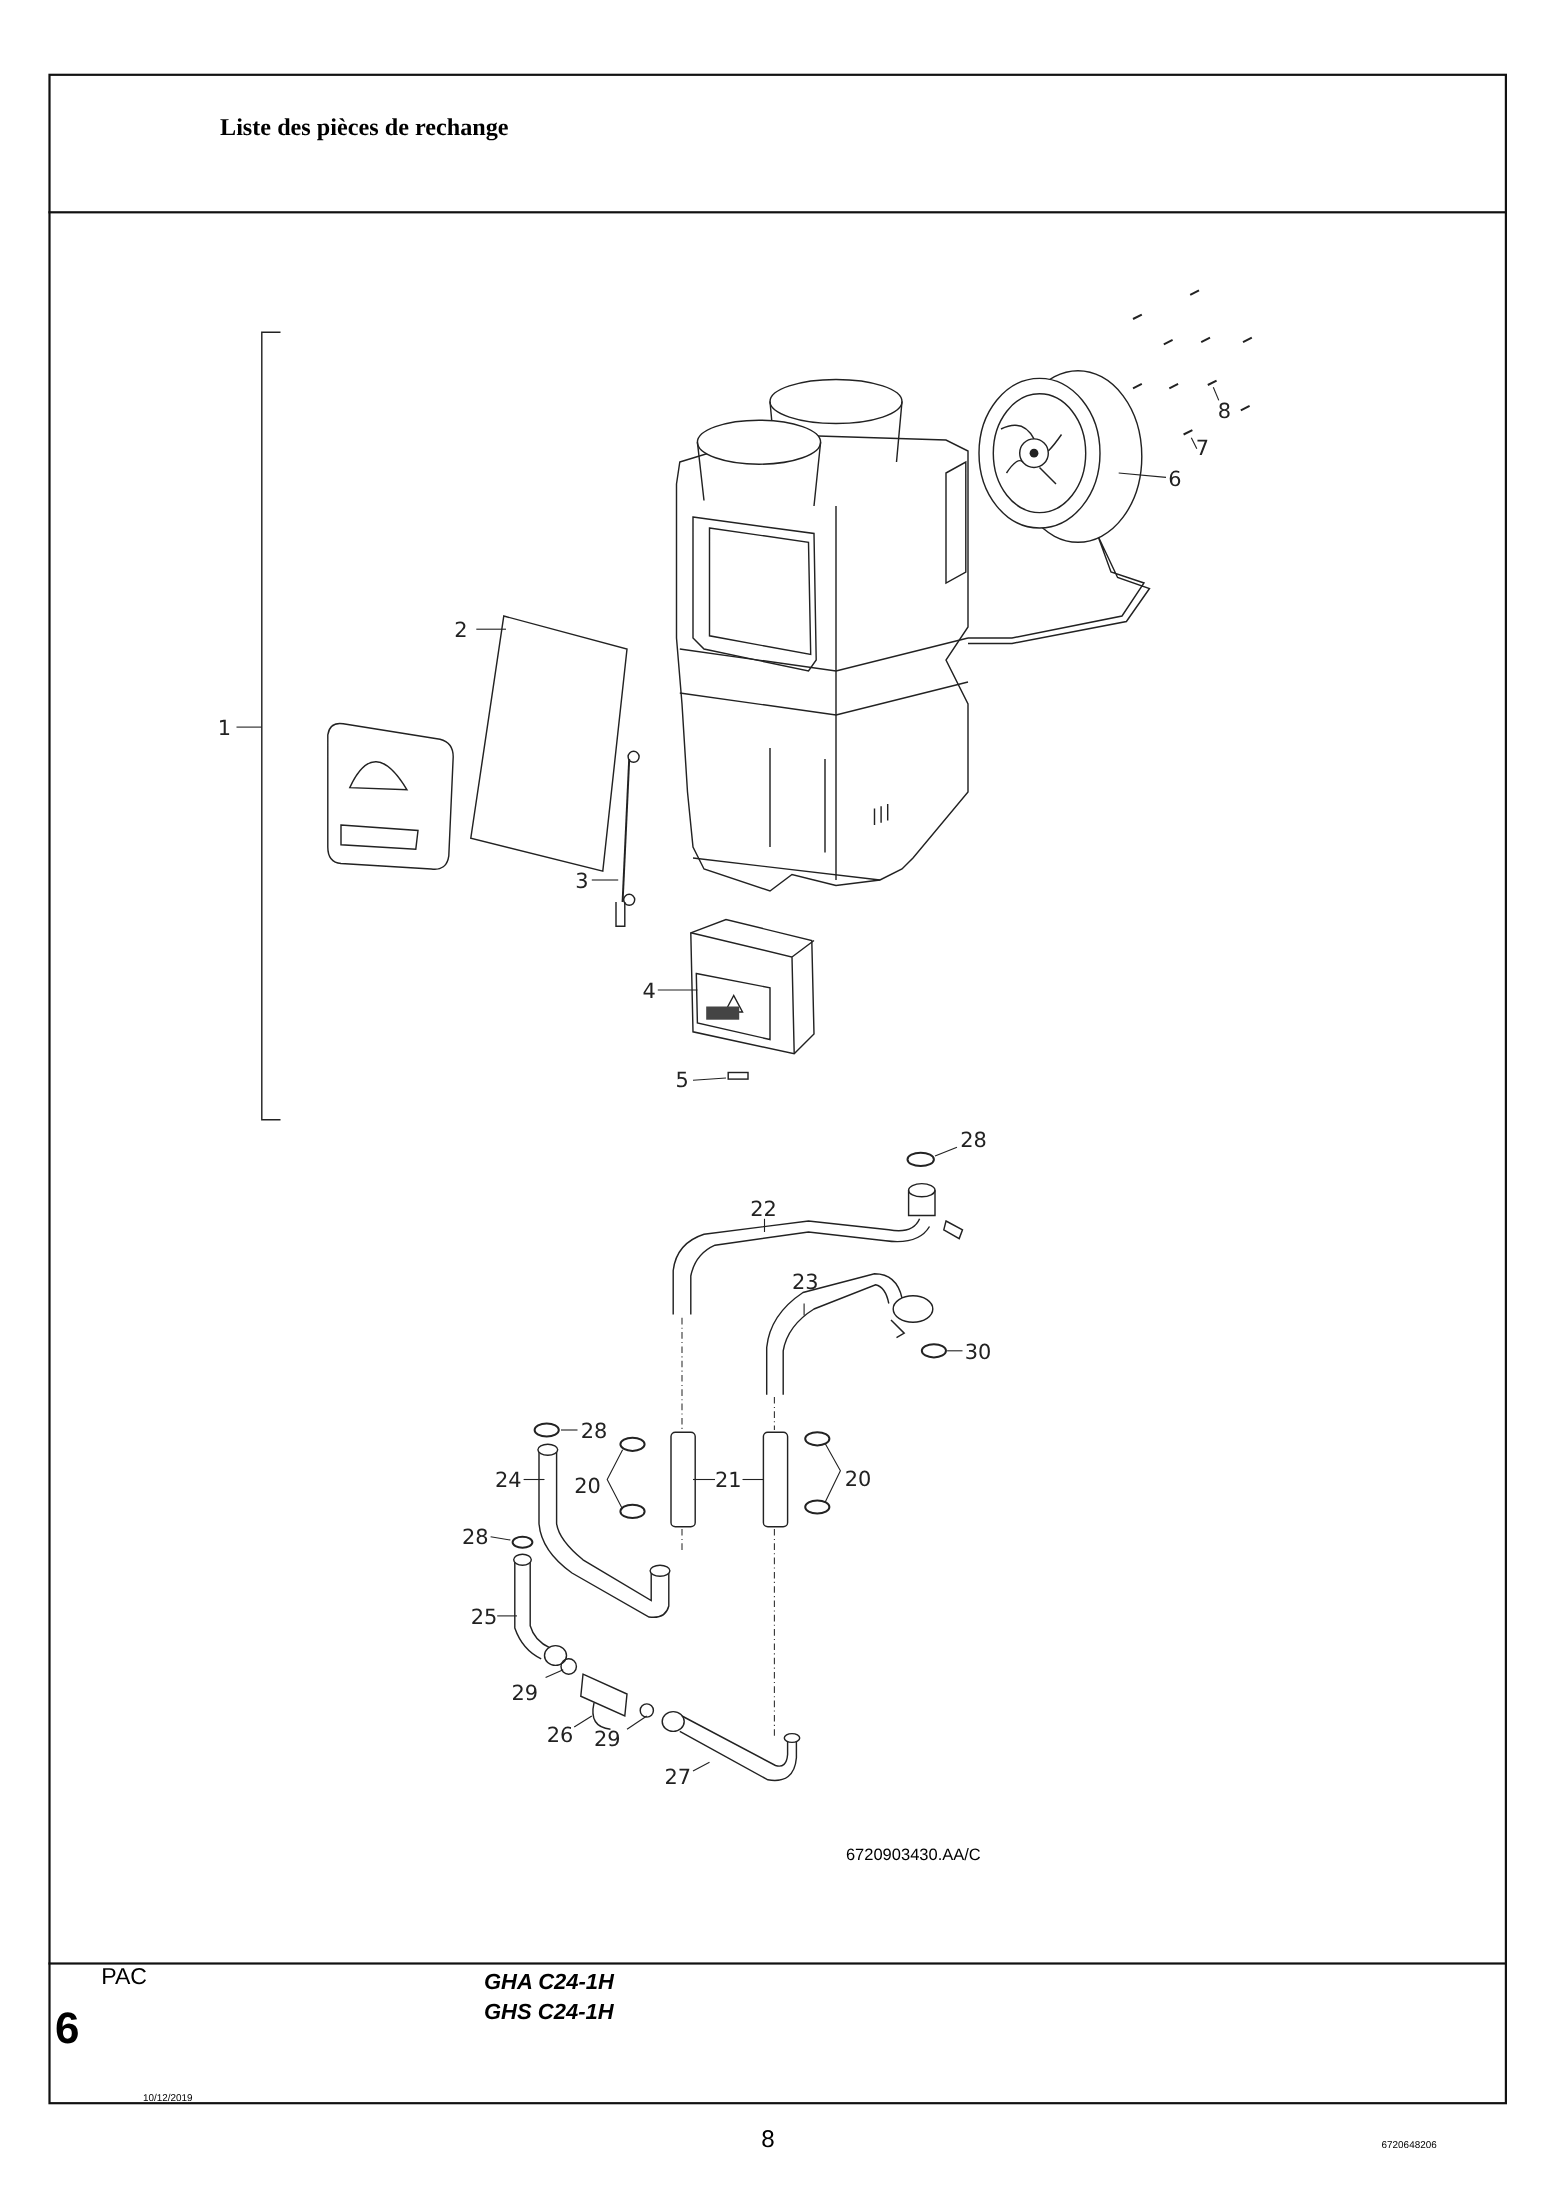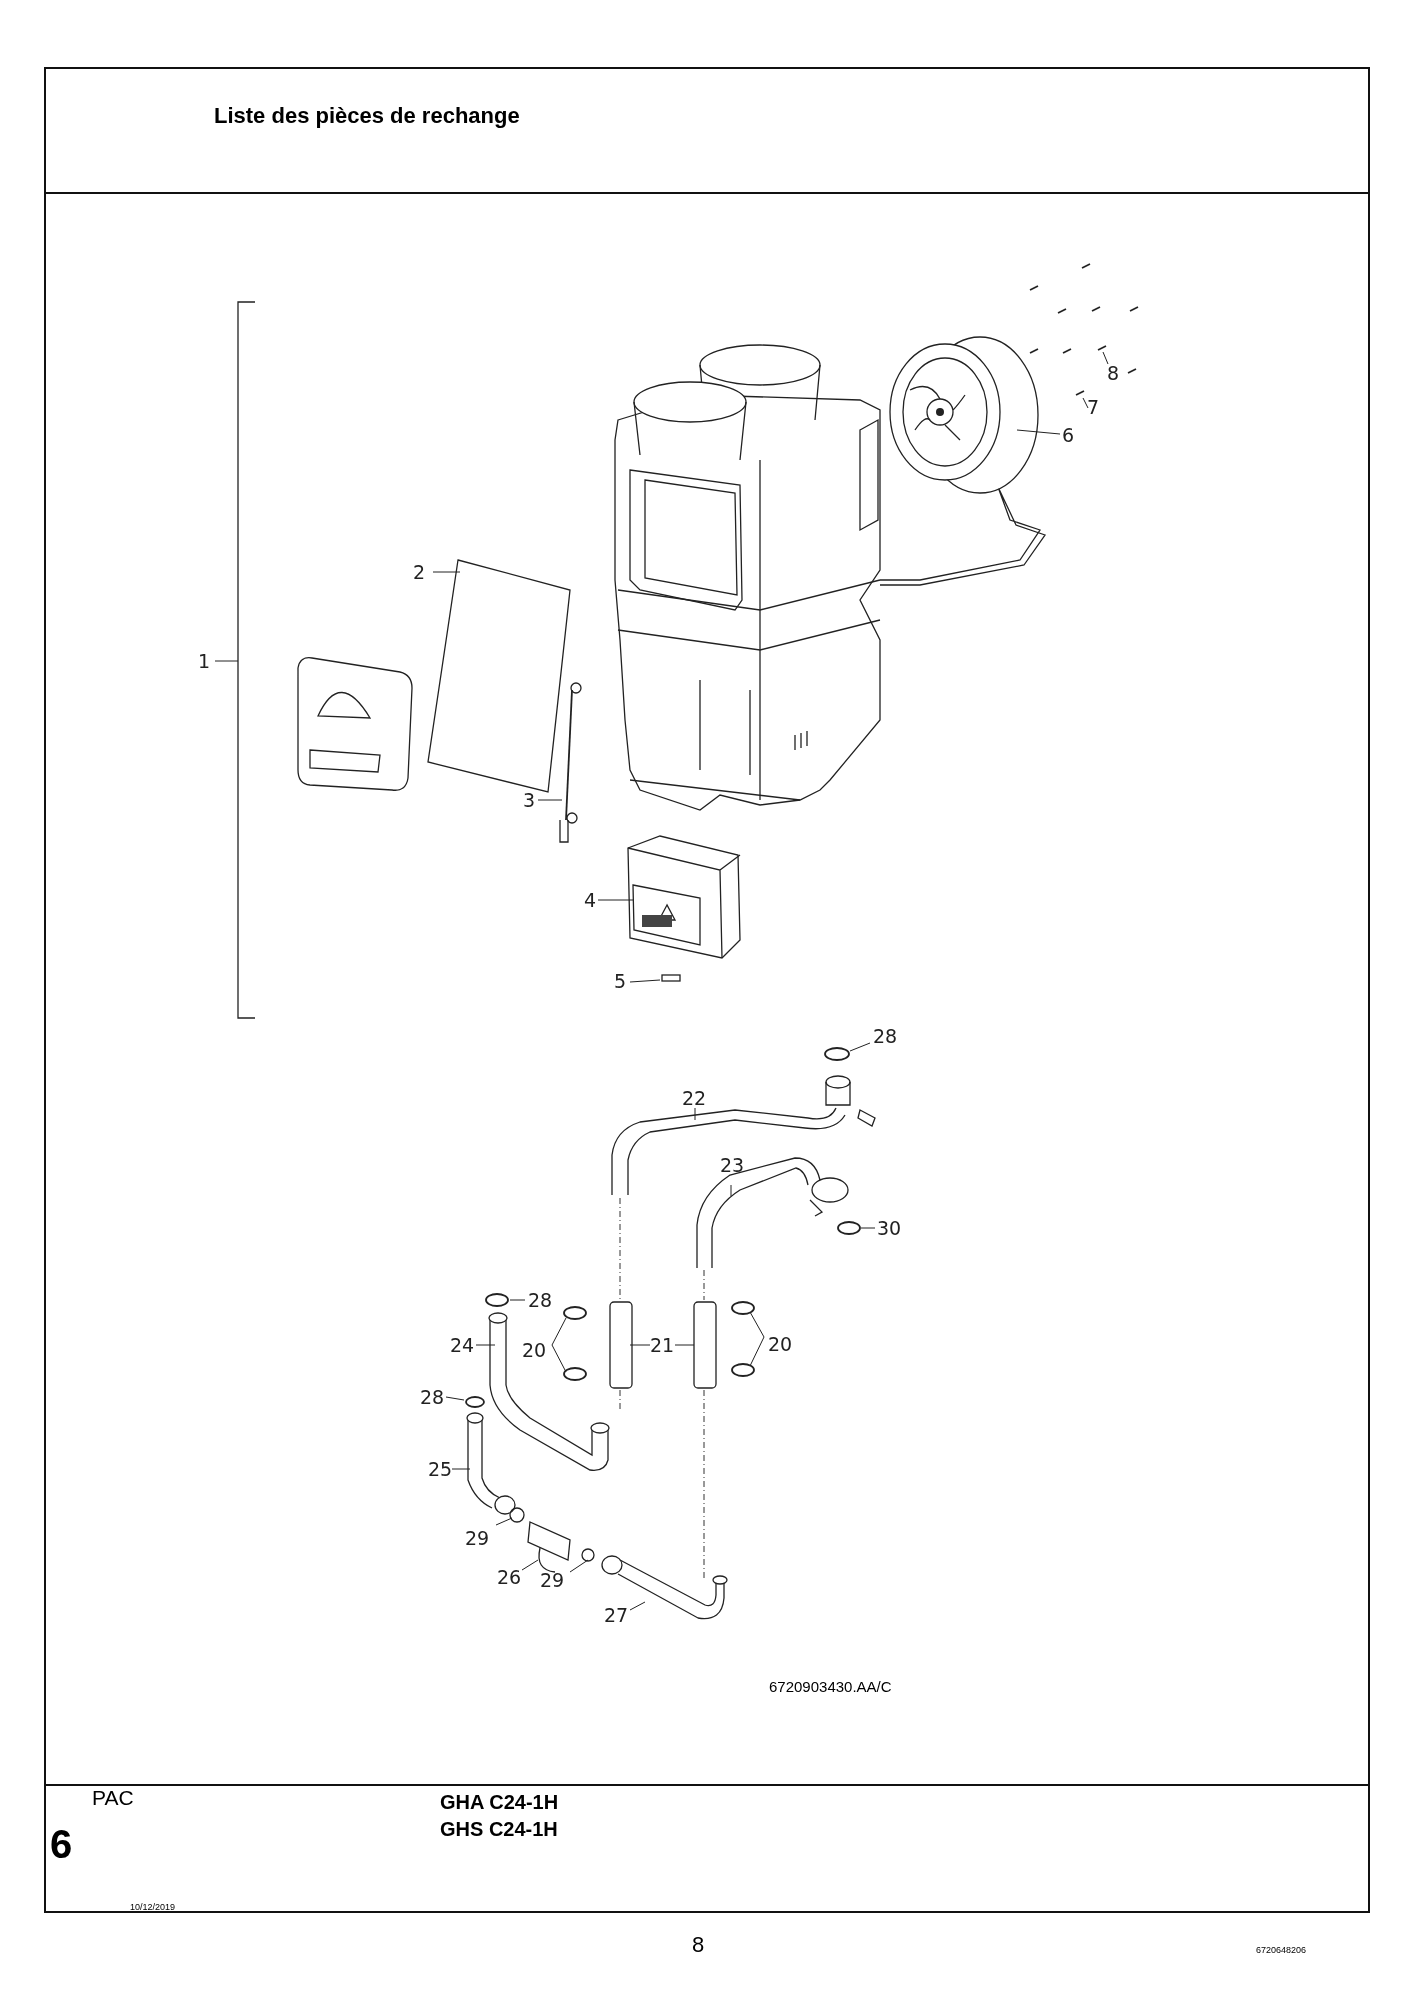--- a/index.html
+++ b/index.html
@@ -4,24 +4,24 @@
 <style>
   html, body { margin: 0; padding: 0; background: #ffffff; }
   body { width: 1410px; height: 1994px; position: relative; overflow: hidden;
          font-family: "Liberation Sans", sans-serif; color: #000; }
   .frame { position: absolute; left: 44px; top: 67px; width: 1326px; height: 1846px;
            border: 2px solid #111; box-sizing: border-box; }
   .hdr-sep { position: absolute; left: 44px; top: 192px; width: 1326px; height: 0;
              border-top: 2px solid #111; }
   .ftr-sep { position: absolute; left: 44px; top: 1784px; width: 1326px; height: 0;
              border-top: 2px solid #111; }
-  .title { position: absolute; left: 214px; top: 103px; font-size: 22px; font-weight: bold; }
+  .title { position: absolute; left: 200px; top: 103px; font-size: 22px; font-weight: bold; font-family: Liberation Serif, serif; }
   .section-label { position: absolute; left: 92px; top: 1786px; font-size: 21px; }
   .chapter { position: absolute; left: 50px; top: 1822px; font-size: 40px; font-weight: bold; }
-  .model { position: absolute; left: 440px; font-size: 20px; font-weight: bold; }
+  .model { position: absolute; left: 440px; font-size: 20px; font-weight: bold; font-style: italic; }
   .model.m1 { top: 1791px; }
   .model.m2 { top: 1818px; }
   .drawref { position: absolute; left: 769px; top: 1678px; font-size: 15px; }
   .date { position: absolute; left: 130px; top: 1902px; font-size: 9px; }
   .pagenum { position: absolute; left: 692px; top: 1932px; font-size: 22px; }
   .docnum { position: absolute; left: 1228px; top: 1945px; font-size: 9px; margin-left: 28px; }
   svg.diagram { position: absolute; left: 0; top: 0; }
   svg .ln { stroke: #222; stroke-width: 1.3; fill: none; }
   svg .ln2 { stroke: #222; stroke-width: 1.8; fill: none; }
   svg .fillw { fill: #fff; stroke: #222; stroke-width: 1.3; }

